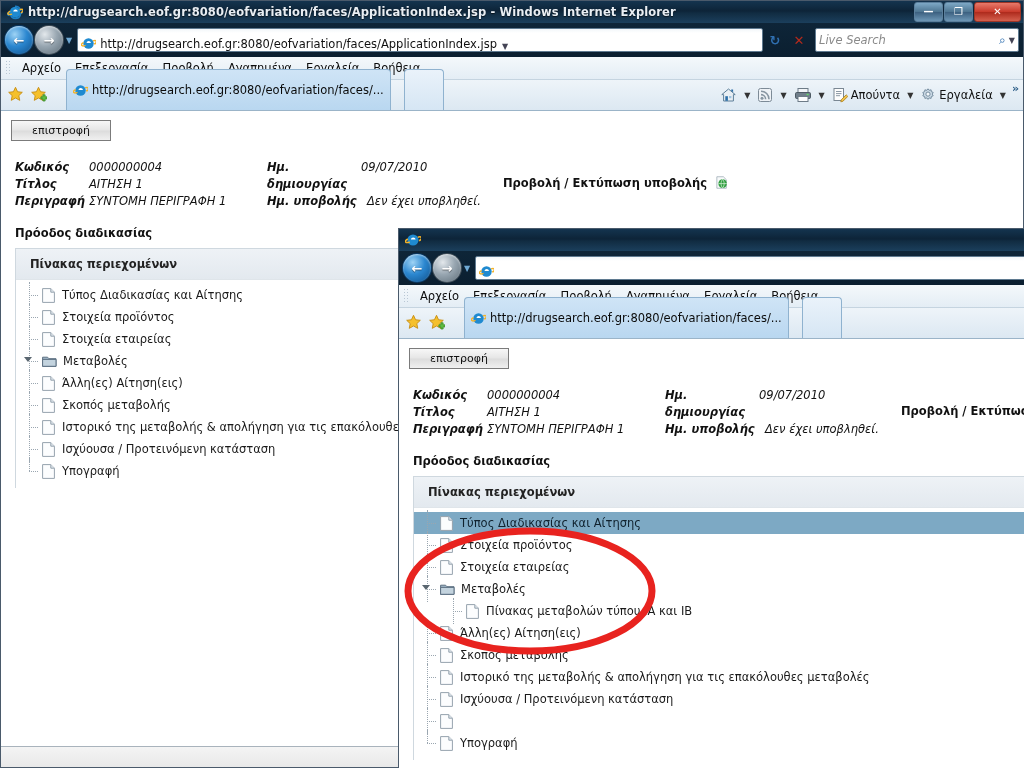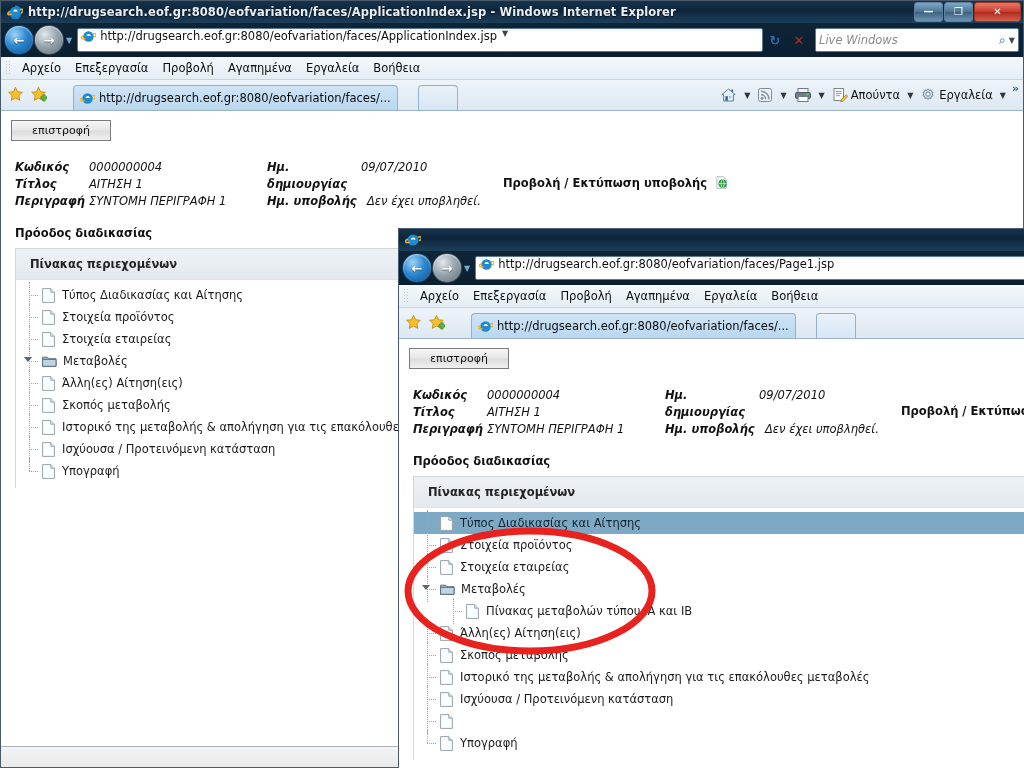--- a/index.html
+++ b/index.html
@@ -39,21 +39,21 @@
     background:linear-gradient(to bottom,#0e2538 0%,#0b1f30 100%);}
   .navbtn{width:28px;height:28px;border-radius:50%;flex:none;position:relative;}
   .navbtn.back{background:radial-gradient(circle at 35% 30%,#9ed3f5 0%,#2b87d0 45%,#0e4e88 100%);
     box-shadow:0 0 0 1px #0a3a66,inset 0 1px 2px rgba(255,255,255,.6);}
   .navbtn.fwd{background:radial-gradient(circle at 35% 30%,#e3e8ec 0%,#98a6b1 45%,#5d6d78 100%);
     box-shadow:0 0 0 1px #3f4c56,inset 0 1px 2px rgba(255,255,255,.6);margin-left:2px;}
   .navbtn .arw{position:absolute;left:0;right:0;top:50%;transform:translateY(-50%);
     text-align:center;color:#fff;font-size:13px;line-height:1;font-weight:bold;
     text-shadow:0 1px 1px rgba(0,0,0,.45);}
   .navdrop{color:#6fa9d4;font-size:8px;margin:0 5px 0 3px;}
-  .addrbox{flex:1;height:22px;display:flex;align-items:flex-start;
+  .addrbox{flex:1;height:22px;display:flex;align-items:flex-end;
     background:linear-gradient(to bottom,#f2f6f9 0%,#ffffff 18%,#ffffff 100%);
     border:1px solid #5f7party;border:1px solid #5f7a90;border-radius:2px;padding:0 2px;min-width:0;}
   .addrbox .ie-logo{width:15px;height:15px;margin:0 4px 0 1px;flex:none;}
   .addr-text{font-size:11.5px;color:#111;white-space:nowrap;overflow:hidden;
     text-overflow:ellipsis;}
   .addr-caret{width:16px;text-align:center;color:#445;font-size:8px;flex:none;}
   .refresh,.stop{width:24px;height:22px;flex:none;display:flex;align-items:center;
     justify-content:center;font-size:13px;font-weight:bold;}
   .refresh{color:#2f6fb0;}
   .stop{color:#b42a1c;font-family:"DejaVu Sans",sans-serif;}
@@ -71,24 +71,24 @@
     background-image:radial-gradient(#b9c7d4 40%,transparent 41%);
     background-size:3px 3px;}
   .menubar .mi{font-size:11.5px;color:#0c0c0c;padding:2px 7px;white-space:nowrap;}
 
   
   .tabrow{height:30px;display:flex;align-items:flex-end;padding-left:6px;
     background:linear-gradient(to bottom,#eef4f9 0%,#dce8f2 100%);
     border-bottom:1px solid #9bb4c8;position:relative;}
   .favicons{display:flex;align-items:center;height:28px;padding-bottom:2px;}
   .star{width:17px;height:17px;margin-right:6px;}
-  .tab{height:24px;min-width:40px;display:flex;align-items:center;padding:0 6px;
+  .tab{height:24px;min-width:40px;display:flex;align-items:center;padding:8px 6px;
     background:linear-gradient(to bottom,#cfe4f6 0%,#b9d7f0 100%);
     border:1px solid #8fb2cf;border-bottom:none;border-radius:4px 4px 0 0;
-    margin-left:20px;}
+    margin-left:13px;}
   .tab .ie-logo{width:15px;height:15px;margin-right:4px;flex:none;}
   .tab .tl{font-size:11.5px;color:#0b0b0b;white-space:nowrap;}
   .tab.newtab{min-width:26px;
     background:linear-gradient(to bottom,#eaf2fa 0%,#d6e6f4 100%);}
   .cmdbar{position:absolute;right:4px;bottom:2px;display:flex;align-items:center;
     height:26px;gap:1px;}
   .cmdbar .cb{display:flex;align-items:center;font-size:11.5px;color:#111;
     padding:2px 3px;white-space:nowrap;}
   .cmdbar .car{font-size:8px;color:#333;padding:0 3px;}
   .cmdbar .chev{color:#2b5c86;font-size:11px;font-weight:bold;margin-left:2px;
@@ -189,21 +189,21 @@
         <path d="M2.8 7c-1.7.9-2.7 2-2.3 2.8.4.8 2.2.9 4.3.2" fill="none" stroke="#f3b229" stroke-width="1.6"></path>
         <path d="M12.8 5.2c1.9-.6 3.4-.3 3.7.6.3.8-.7 2-2.4 2.9" fill="none" stroke="#f3b229" stroke-width="1.6"></path>
         <path d="M5.9 7.5h4.7c-.2-1.3-1.1-2.1-2.4-2.1S6.1 6.2 5.9 7.5z" fill="#fff"></path>
       </svg>
       <span class="addr-text">http://drugsearch.eof.gr:8080/eofvariation/faces/ApplicationIndex.jsp</span>
       <span class="addr-caret">▼</span>
     </div>
     <div class="refresh">↻</div>
     <div class="stop">✕</div>
     <div class="searchbox">
-      <span class="ph">Live Windows</span>
+      <span class="ph">Live Search</span>
       <span class="mag">⌕</span>
       <span class="cv">▼</span>
     </div>
   </div>
 
   <div class="menubar">
     <div class="grip"></div>
     <div class="mi">Αρχείο</div>
     <div class="mi">Επεξεργασία</div>
     <div class="mi">Προβολή</div>
@@ -449,21 +449,20 @@
         <span class="arw">→</span>
       </div>
     <span class="navdrop">▼</span>
     <div class="addrbox">
       <svg class="ie-logo" viewBox="0 0 16 16">
         <circle cx="8" cy="8" r="5.6" fill="#1f8ad0"></circle>
         <path d="M2.8 7c-1.7.9-2.7 2-2.3 2.8.4.8 2.2.9 4.3.2" fill="none" stroke="#f3b229" stroke-width="1.6"></path>
         <path d="M12.8 5.2c1.9-.6 3.4-.3 3.7.6.3.8-.7 2-2.4 2.9" fill="none" stroke="#f3b229" stroke-width="1.6"></path>
         <path d="M5.9 7.5h4.7c-.2-1.3-1.1-2.1-2.4-2.1S6.1 6.2 5.9 7.5z" fill="#fff"></path>
       </svg>
-      <span class="addr-text">http://drugsearch.eof.gr:8080/eofvariation/faces/Page1.jsp</span>
     </div>
   </div>
 
   <div class="menubar">
     <div class="grip"></div>
     <div class="mi">Αρχείο</div>
     <div class="mi">Επεξεργασία</div>
     <div class="mi">Προβολή</div>
     <div class="mi">Αγαπημένα</div>
     <div class="mi">Εργαλεία</div>

